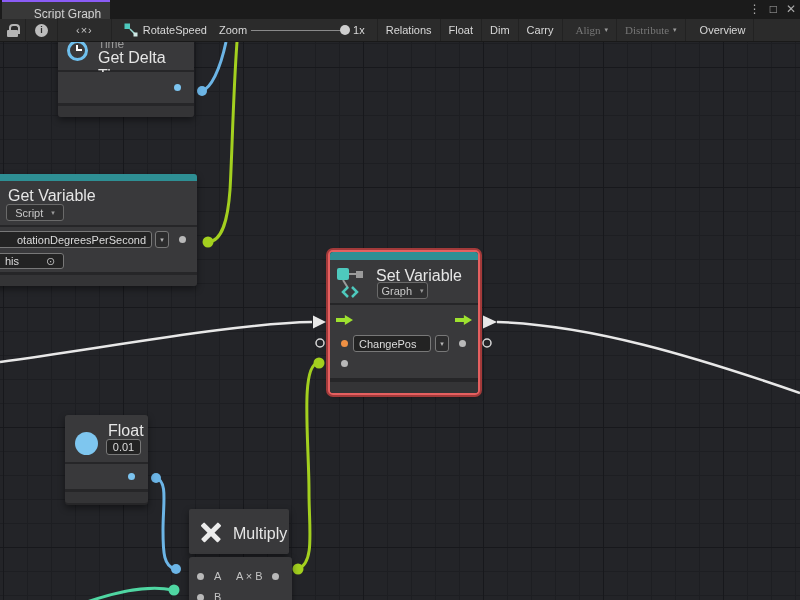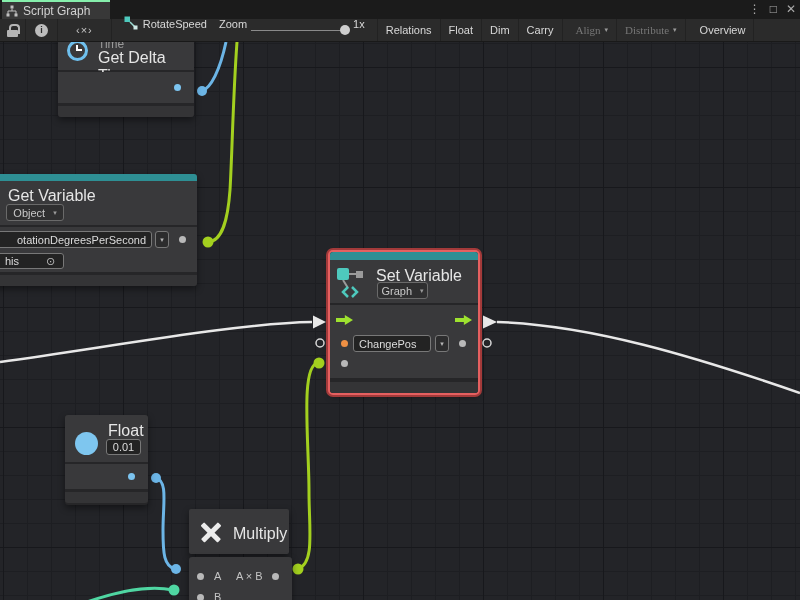--- a/index.html
+++ b/index.html
@@ -4,35 +4,35 @@
 <style>
   * { margin:0; padding:0; box-sizing:border-box; }
   html,body { width:800px; height:600px; overflow:hidden; background:#191919;
               font-family:"Liberation Sans","DejaVu Sans",sans-serif; }
   .window { position:relative; width:800px; height:600px; background:#191919; }
 
   
   .tabbar { position:absolute; left:0; top:0; width:800px; height:19px; background:#1b1b1b;
             display:flex; align-items:stretch; }
   .tab { position:relative; margin-left:2px; width:108px; background:#383838;
-         border-top:2px solid #86efac; display:flex; align-items:center; gap:5px;
-         padding-left:4px; color:#d2d2d2; font-size:12px; }
+         border-top:2px solid #8b5cf6; display:flex; align-items:center; gap:5px;
+         padding-left:23px; color:#d2d2d2; font-size:12px;flex-direction:column; }
   .wincontrols { position:absolute; right:4px; top:0; height:19px; display:flex; align-items:center; gap:9px;
                  color:#ababab; font-size:12px; }
   .wincontrols span { cursor:default; line-height:19px; }
 
   
   .toolbar { position:absolute; left:0; top:19px; width:800px; height:23px; background:#2b2b2b;
              border-bottom:1px solid #191919; display:flex; align-items:stretch;
              color:#d8d8d8; font-size:11px; white-space:nowrap; }
   .tbtn { display:flex; align-items:center; justify-content:center; padding:0 8px;
           border-right:1px solid #222; }
   .tbtn.icon-only { padding:0 7px; }
   .tbtn.disabled { color:#777;font-family:Liberation Serif, serif; }
-  .tb-label { display:flex; align-items:flex-end; padding:11px 6px; }
+  .tb-label { display:flex; align-items:center; padding:0 6px; }
   .caret { font-size:7px; margin-left:4px; color:#9a9a9a; }
   .sep { width:1px; background:#222; }
 
   .lock-icon { position:relative; width:11px; height:13px; }
   .lock-icon::before { content:""; position:absolute; left:2px; top:0; width:7px; height:8px;
                        border:2px solid #b5b5b5; border-bottom:none; border-radius:4px 4px 0 0; }
   .lock-icon::after  { content:""; position:absolute; left:0; top:6px; width:11px; height:7px;
                        background:#b5b5b5; border-radius:1px; }
   .info-icon { width:13px; height:13px; border-radius:50%; background:#bdbdbd; color:#2b2b2b;
                font-size:9px; font-weight:bold; display:flex; align-items:center; justify-content:center; }
@@ -195,21 +195,21 @@
         <span class="dot blue" style="right:13px; top:12px;"></span>
       </div>
       <div class="sect" style="top:74px; height:11px; background:#343436; border-radius:0 0 3px 3px;"></div>
     </div>
 
     <div class="node" style="left:-62px; top:132px; width:259px; height:112px;">
       <div class="sect teal" style="top:0; height:7px;"></div>
       <div class="sect" style="top:7px; height:44px;">
         <span class="nodetitle" style="position:absolute; left:70px; top:6px;">Get Variable</span>
         <span class="dropbtn" style="left:68px; top:23px; width:58px; height:17px;">
-          <span>Object</span>
+          <span>Script</span>
           <span class="caret">▾</span>
         </span>
       </div>
       <div class="sect" style="top:53px; height:45px;">
         <span class="field" style="left:2px; top:4px; width:212px; height:17px; justify-content:flex-end;">
           <span>otationDegreesPerSecond</span>
         </span>
         <span class="sqbtn" style="left:217px; top:4px; width:14px; height:17px;">
           <span>▾</span>
         </span>

